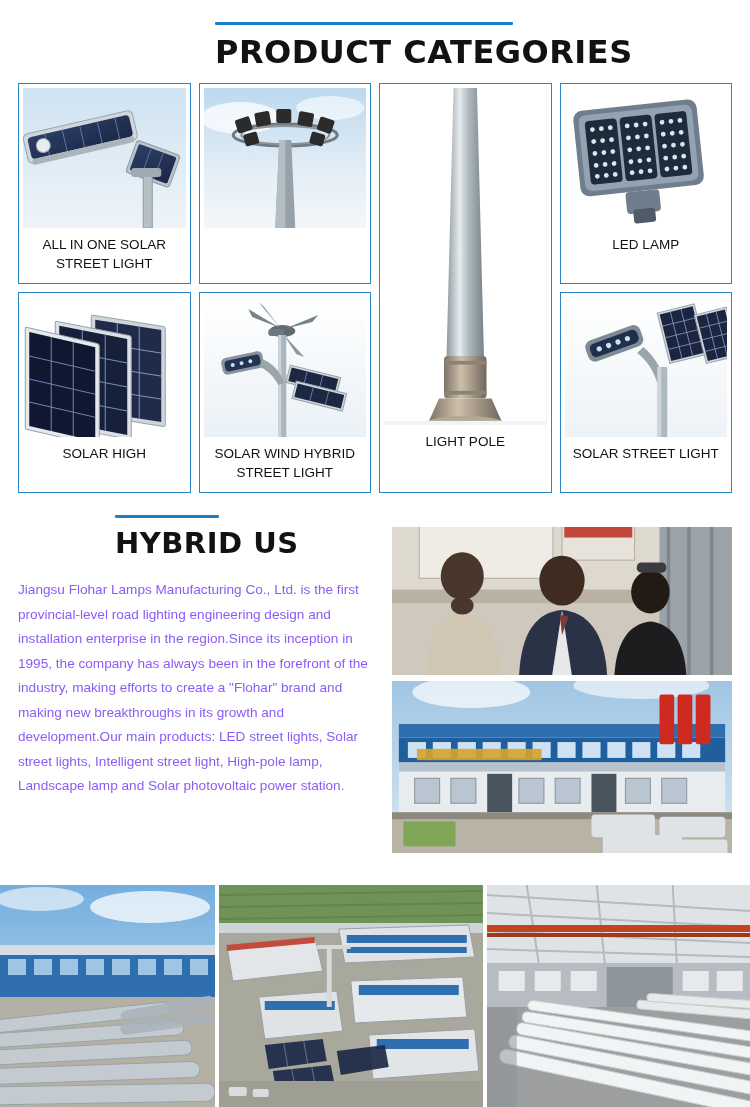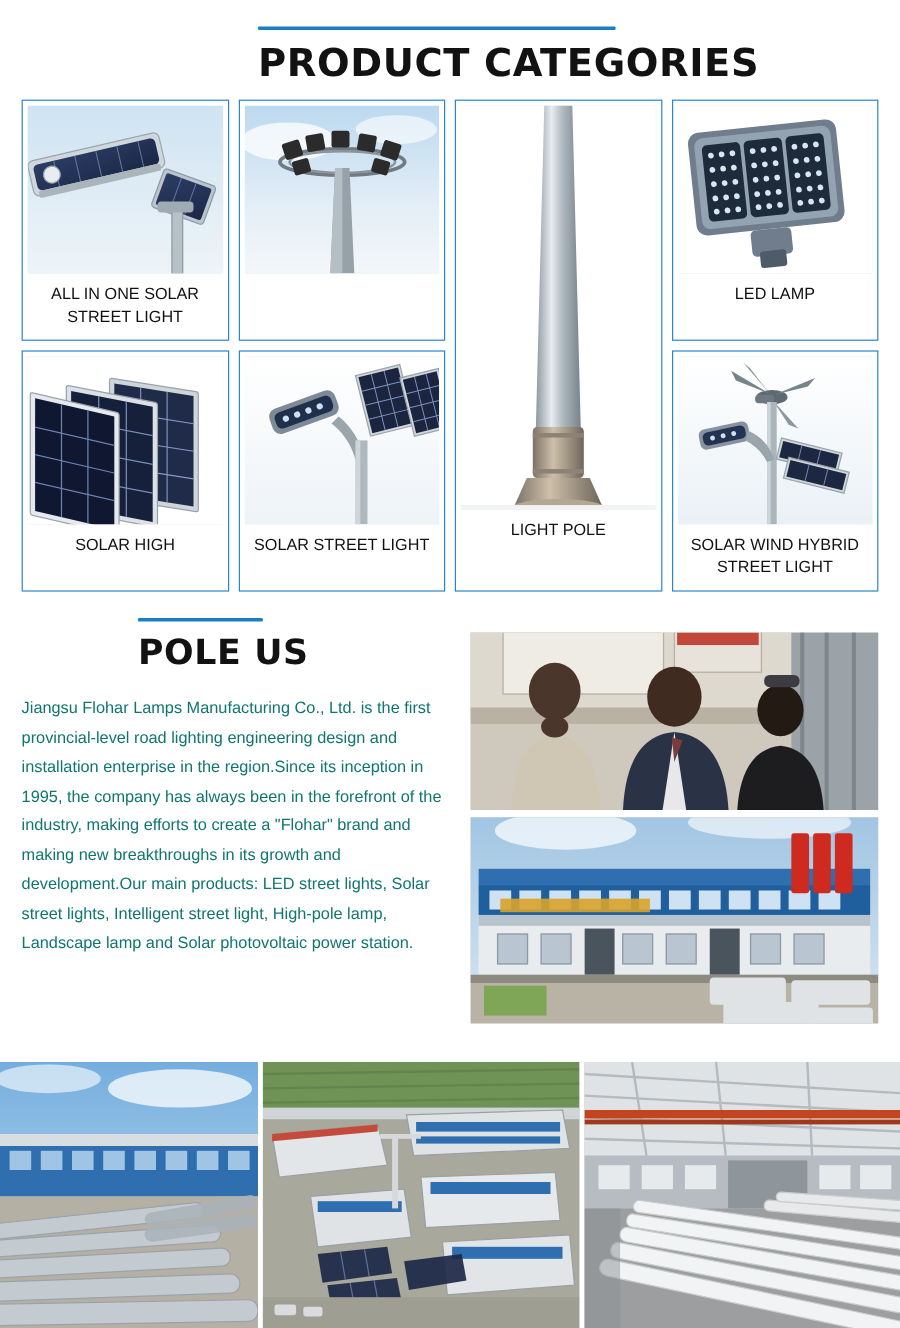--- a/index.html
+++ b/index.html
@@ -64,21 +64,21 @@
   
   #about-us { padding: 22px 18px 0 18px; position: relative; }
   .about-wrap { display: flex; gap: 14px; }
   .about-left { width: 360px; }
   .au-head .head-rule { width: 104px; margin-left: 97px; margin-bottom: 8px; }
   .au-head .head-title { font-size: 29px; line-height: 34px; margin-left: 97px; }
   .about-text {
     margin-top: 18px;
     font-size: 13.6px;
     line-height: 24.5px;
-    color: #0f766e;
+    color: #8b5cf6;
   }
   .about-right { flex: 1; display: flex; flex-direction: column; gap: 6px; padding-top: 12px; }
   .ar-photo { width: 100%; height: 148px; overflow: hidden; position: relative; background:#d8d8d8; }
   .ar-photo.b { height: 172px; }
 
   
   #bottom-strip {
     position: absolute; left: 0; bottom: 0;
     width: 750px; height: 222px;
     display: grid; grid-template-columns: 215px 1fr 1fr; gap: 4px;
@@ -310,20 +310,71 @@
             </g>
           </svg>
         </div>
         <div class="cap">SOLAR HIGH</div>
       </div>
 
       <div class="card">
         <div class="thumb">
           <svg class="ill" viewBox="0 0 170 140" preserveAspectRatio="xMidYMid slice">
             <defs>
+              <linearGradient id="skyD" x1="0" y1="0" x2="0" y2="1">
+                <stop offset="0" stop-color="#ffffff"></stop>
+                  <stop offset="1" stop-color="#eaf1f6"></stop>
+              </linearGradient>
+            </defs>
+            <rect width="170" height="140" fill="url(#skyD)"></rect>
+            <g transform="translate(82,34)">
+              <ellipse cx="0" cy="0" rx="13" ry="6" fill="#5e6a72"></ellipse>
+              <path d="M-2,-3 L-34,-22 L-30,-14 Z" fill="#77838b"></path>
+              <path d="M-2,-3 L-24,-29 L-18,-24 Z" fill="#8b969d"></path>
+              <path d="M2,-2 L36,-16 L30,-9 Z" fill="#77838b"></path>
+              <path d="M1,3 L22,26 L14,23 Z" fill="#8b969d"></path>
+              <rect x="-14" y="-2" width="16" height="7" rx="3" fill="#6d7880"></rect>
+            </g>
+            <rect x="78" y="38" width="8" height="102" fill="#aab5bc"></rect>
+            <rect x="78" y="38" width="3" height="102" fill="#ccd5da"></rect>
+            <g transform="translate(20,62) rotate(-12)">
+              <rect x="0" y="0" width="42" height="17" rx="5" fill="#8793a0"></rect>
+              <rect x="3" y="3" width="36" height="11" rx="4" fill="#223452"></rect>
+              <g fill="#cfe0f0">
+                  <circle cx="11" cy="8.5" r="2"></circle>
+                  <circle cx="20" cy="8.5" r="2"></circle>
+                  <circle cx="29" cy="8.5" r="2"></circle>
+                </g>
+            </g>
+            <path d="M60,70 C68,74 74,80 78,88 L84,86 C80,74 72,66 62,62 Z" fill="#9aa5ac"></path>
+            <g transform="translate(90,68) rotate(14)">
+              <rect x="0" y="0" width="52" height="18" fill="#cfd6dc" stroke="#98a2a9"></rect>
+              <rect x="2" y="2" width="48" height="14" fill="#1c2742"></rect>
+              <g stroke="#7e92bd" stroke-width="0.7">
+                <line x1="18" y1="2" x2="18" y2="16"></line>
+                  <line x1="34" y1="2" x2="34" y2="16"></line>
+              </g>
+            </g>
+            <g transform="translate(96,84) rotate(14)">
+              <rect x="0" y="0" width="52" height="18" fill="#cfd6dc" stroke="#98a2a9"></rect>
+              <rect x="2" y="2" width="48" height="14" fill="#1c2742"></rect>
+              <g stroke="#7e92bd" stroke-width="0.7">
+                <line x1="18" y1="2" x2="18" y2="16"></line>
+                  <line x1="34" y1="2" x2="34" y2="16"></line>
+              </g>
+            </g>
+          </svg>
+        </div>
+        <div class="cap">SOLAR WIND HYBRID STREET LIGHT</div>
+      </div>
+
+      <div class="card">
+        <div class="thumb">
+          <svg class="ill" viewBox="0 0 170 140" preserveAspectRatio="xMidYMid slice">
+            <defs>
               <linearGradient id="skyC" x1="0" y1="0" x2="0" y2="1">
                 <stop offset="0" stop-color="#ffffff"></stop>
                   <stop offset="1" stop-color="#eef3f7"></stop>
               </linearGradient>
             </defs>
             <rect width="170" height="140" fill="url(#skyC)"></rect>
             <g transform="translate(96,16) rotate(-14)">
               <rect x="0" y="0" width="38" height="52" fill="#cfd6dc" stroke="#98a2a9"></rect>
               <rect x="2" y="2" width="34" height="48" fill="#1b2540"></rect>
               <g stroke="#7e92bd" stroke-width="0.8">
@@ -356,81 +407,30 @@
               </g>
             </g>
             <path d="M76,56 C84,62 92,72 96,86 L104,86 C100,70 92,58 82,50 Z" fill="#9aa5ac"></path>
             <rect x="96" y="70" width="10" height="70" fill="#aeb8bf"></rect>
             <rect x="96" y="70" width="4" height="70" fill="#ced6db"></rect>
           </svg>
         </div>
         <div class="cap">SOLAR STREET LIGHT</div>
       </div>
 
-      <div class="card">
-        <div class="thumb">
-          <svg class="ill" viewBox="0 0 170 140" preserveAspectRatio="xMidYMid slice">
-            <defs>
-              <linearGradient id="skyD" x1="0" y1="0" x2="0" y2="1">
-                <stop offset="0" stop-color="#ffffff"></stop>
-                  <stop offset="1" stop-color="#eaf1f6"></stop>
-              </linearGradient>
-            </defs>
-            <rect width="170" height="140" fill="url(#skyD)"></rect>
-            <g transform="translate(82,34)">
-              <ellipse cx="0" cy="0" rx="13" ry="6" fill="#5e6a72"></ellipse>
-              <path d="M-2,-3 L-34,-22 L-30,-14 Z" fill="#77838b"></path>
-              <path d="M-2,-3 L-24,-29 L-18,-24 Z" fill="#8b969d"></path>
-              <path d="M2,-2 L36,-16 L30,-9 Z" fill="#77838b"></path>
-              <path d="M1,3 L22,26 L14,23 Z" fill="#8b969d"></path>
-              <rect x="-14" y="-2" width="16" height="7" rx="3" fill="#6d7880"></rect>
-            </g>
-            <rect x="78" y="38" width="8" height="102" fill="#aab5bc"></rect>
-            <rect x="78" y="38" width="3" height="102" fill="#ccd5da"></rect>
-            <g transform="translate(20,62) rotate(-12)">
-              <rect x="0" y="0" width="42" height="17" rx="5" fill="#8793a0"></rect>
-              <rect x="3" y="3" width="36" height="11" rx="4" fill="#223452"></rect>
-              <g fill="#cfe0f0">
-                  <circle cx="11" cy="8.5" r="2"></circle>
-                  <circle cx="20" cy="8.5" r="2"></circle>
-                  <circle cx="29" cy="8.5" r="2"></circle>
-                </g>
-            </g>
-            <path d="M60,70 C68,74 74,80 78,88 L84,86 C80,74 72,66 62,62 Z" fill="#9aa5ac"></path>
-            <g transform="translate(90,68) rotate(14)">
-              <rect x="0" y="0" width="52" height="18" fill="#cfd6dc" stroke="#98a2a9"></rect>
-              <rect x="2" y="2" width="48" height="14" fill="#1c2742"></rect>
-              <g stroke="#7e92bd" stroke-width="0.7">
-                <line x1="18" y1="2" x2="18" y2="16"></line>
-                  <line x1="34" y1="2" x2="34" y2="16"></line>
-              </g>
-            </g>
-            <g transform="translate(96,84) rotate(14)">
-              <rect x="0" y="0" width="52" height="18" fill="#cfd6dc" stroke="#98a2a9"></rect>
-              <rect x="2" y="2" width="48" height="14" fill="#1c2742"></rect>
-              <g stroke="#7e92bd" stroke-width="0.7">
-                <line x1="18" y1="2" x2="18" y2="16"></line>
-                  <line x1="34" y1="2" x2="34" y2="16"></line>
-              </g>
-            </g>
-          </svg>
-        </div>
-        <div class="cap">SOLAR WIND HYBRID STREET LIGHT</div>
-      </div>
-
     </div>
   </section>
 
   <section id="about-us">
     <div class="about-wrap">
 
       <div class="about-left">
         <div class="section-head au-head">
           <div class="head-rule"></div>
-          <div class="head-title">POLE US</div>
+          <div class="head-title">HYBRID US</div>
         </div>
         <div class="about-text">Jiangsu Flohar Lamps Manufacturing Co., Ltd. is the first provincial-level road lighting engineering design and installation enterprise in the region.Since its inception in 1995, the company has always been in the forefront of the industry, making efforts to create a "Flohar" brand and making new breakthroughs in its growth and development.Our main products: LED street lights, Solar street lights, Intelligent street light, High-pole lamp, Landscape lamp and Solar photovoltaic power station.</div>
       </div>
 
       <div class="about-right">
 
         <div class="ar-photo">
           <svg class="ill" viewBox="0 0 300 148" preserveAspectRatio="xMidYMid slice">
             <rect width="300" height="148" fill="#cfc9bd"></rect>
             <rect x="0" y="0" width="300" height="64" fill="#ded9cf"></rect>

